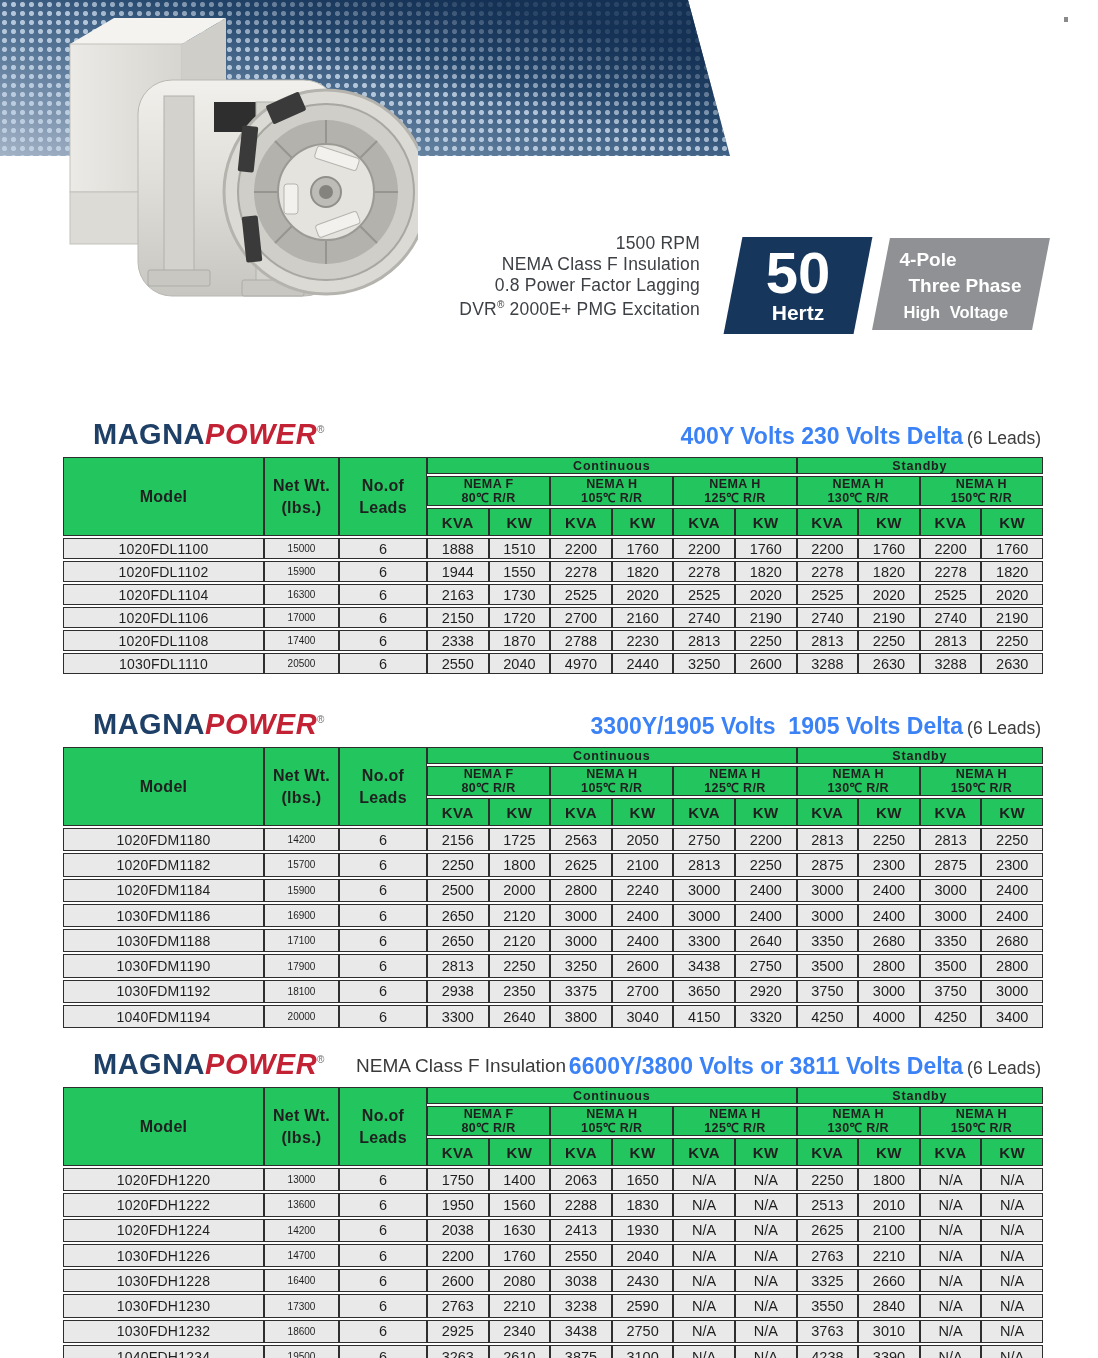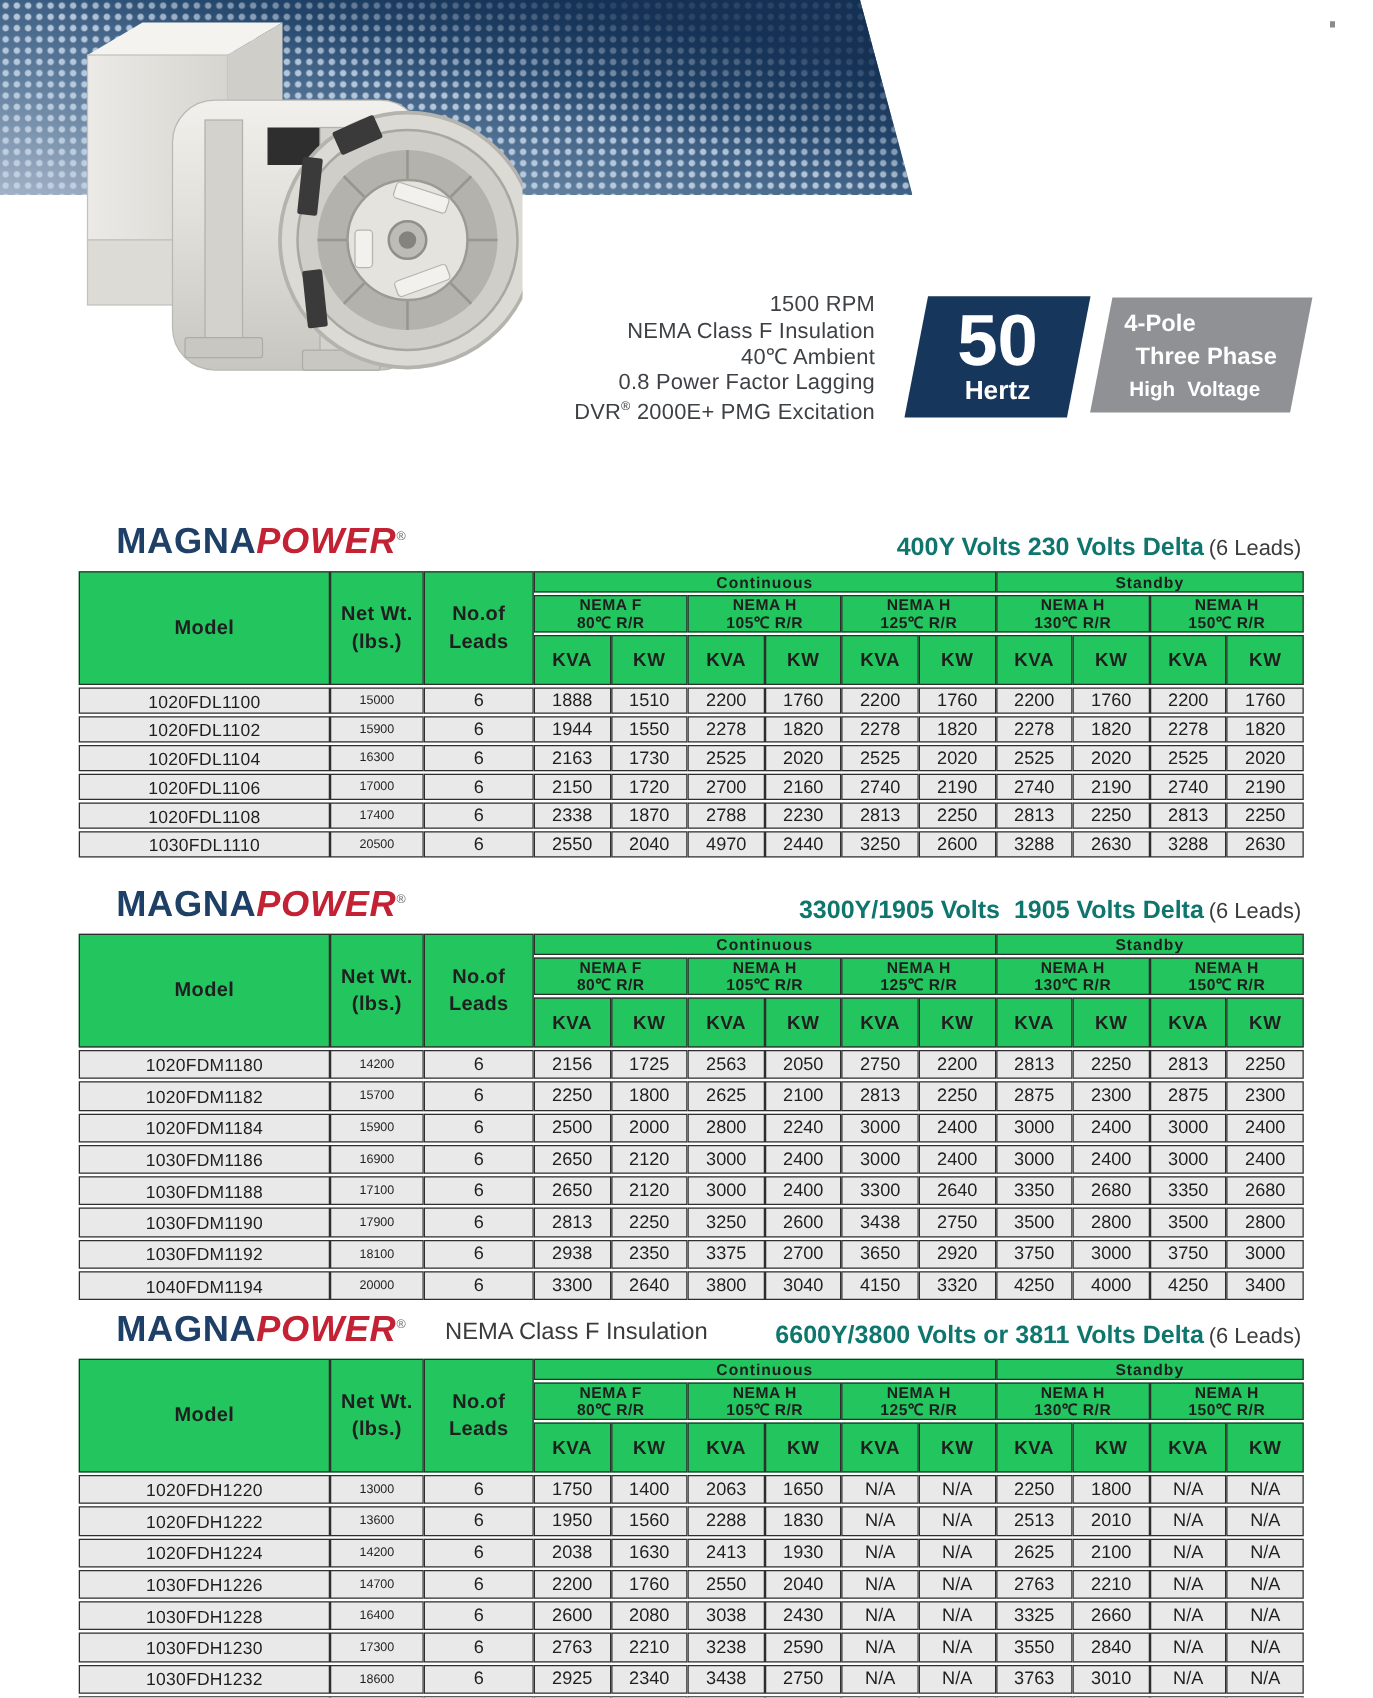--- a/index.html
+++ b/index.html
@@ -54,36 +54,36 @@
   .sec-head { position:relative; height:45px; }
   .sec2 .sec-head, .sec3 .sec-head { height:50px; }
 
   .logo { position:absolute; left:30px; bottom:6px; font-size:29px; line-height:30px; white-space:nowrap; }
   .logo-magna { color:#1e3f66; font-weight:700; letter-spacing:0.5px; }
   .logo-power { color:#c32134; font-weight:700; font-style:italic; letter-spacing:0.5px; }
   .logo-reg { color:#6b6b6b; font-size:10px; }
 
   .sec-note { position:absolute; left:293px; bottom:8px; font-size:19px; color:#3a3a3a; }
   .sec-title { position:absolute; right:2px; bottom:5px; white-space:nowrap; }
-  .title-bold { font-size:20px; font-weight:700; color:#0f766e; white-space:pre; }
+  .title-bold { font-size:23px; font-weight:700; color:#3b82f6; white-space:pre; }
   .title-tail { font-size:17.5px; font-weight:400; color:#3c3c3c; margin-left:4px; }
 
   
   table.spec-table { border-collapse:separate; border-spacing:0 2px; width:980px; table-layout:fixed; }
   .spec-table th, .spec-table td { border:1.5px solid #2e2e2e; overflow:hidden; text-align:center; vertical-align:middle; }
   .spec-table th { background:#22c55e; color:#1f1f1f; font-weight:400; }
   .spec-table td { background:#e9e9e9; color:#1f1f1f; }
 
   col.c-model { width:201px; } col.c-wt { width:75px; } col.c-leads { width:88px; } col.c-val { width:61.6px; }
 
   th.h-model { font-size:16px; font-weight:700; letter-spacing:1.5px;text-align:center; }
   th.h-fix   { font-size:16px; font-weight:700; letter-spacing:0.3px; line-height:22px; }
   th.h-group { height:17px; font-size:12.5px; letter-spacing:0.8px; font-weight:700; }
   th.h-rating{ height:20px; font-size:12.5px; line-height:14px; font-weight:700; letter-spacing:0.4px; }
-  th.h-unit  { height:40px; font-size:15px; font-weight:700; letter-spacing:0.5px; }
+  th.h-unit  { height:28px; font-size:15px; font-weight:700; letter-spacing:0.5px; }
 
   tbody td { font-size:14.5px; height:21px; }
   .sec2 tbody td, .sec3 tbody td { height:23.3px; }
   td.td-model { font-size:14px; letter-spacing:0.2px; }
   td.td-wt { font-size:10px; }
 </style>
 </head>
 <body>
 
 <div class="hero">
@@ -132,21 +132,20 @@
     <g fill="#3a3a3a">
       <rect x="250" y="94" width="36" height="20" rx="2" transform="rotate(-24 268 104)"></rect>
       <rect x="222" y="122" width="16" height="46" rx="2" transform="rotate(6 230 145)"></rect>
       <rect x="226" y="212" width="16" height="46" rx="2" transform="rotate(-6 234 235)"></rect>
     </g>
   </svg>
 
   <div class="specs">
       <div class="spec-line">1500 RPM</div>
       <div class="spec-line">NEMA Class F Insulation</div>
-      <div class="spec-line">40℃ Ambient</div>
       <div class="spec-line">0.8 Power Factor Lagging</div>
       <div class="spec-line">DVR<sup class="reg">®</sup> 2000E+ PMG Excitation</div>
     </div>
 
   <div class="freq-banner">
     <div class="freq-inner">
       <div class="freq-value">50</div>
       <div class="freq-unit">Hertz</div>
     </div>
   </div>

